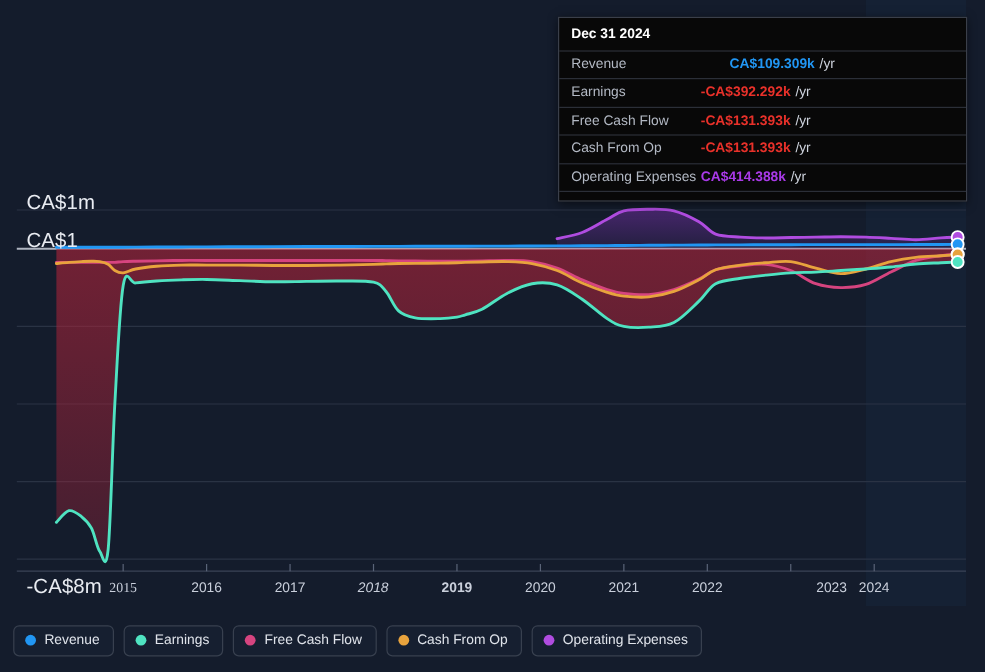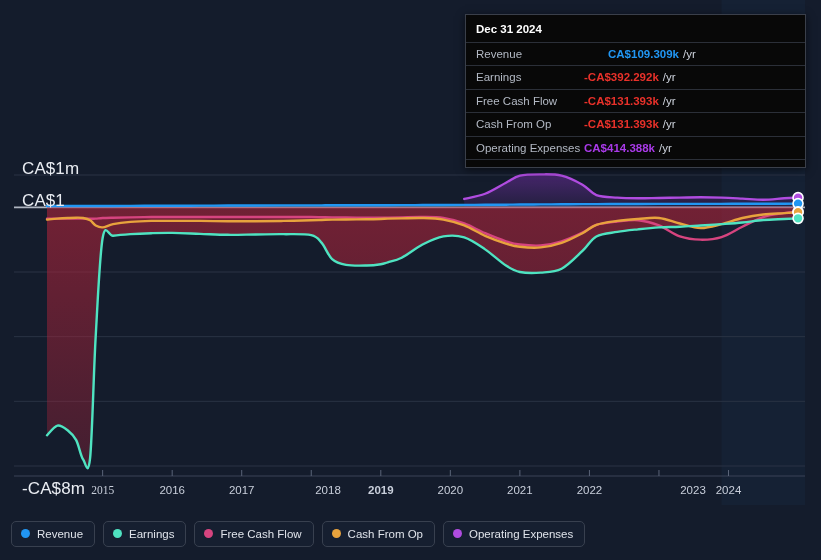--- a/index.html
+++ b/index.html
@@ -110,21 +110,21 @@
   </div>
 
   <div class="y-label" id="y-top">CA$1m</div>
   <div class="y-label" id="y-zero">CA$1</div>
   <div class="y-label" id="y-bottom">-CA$8m</div>
 
   <div id="x-axis">
       <div class="x-label" style="left: 102.633px; font-family: Liberation Serif, serif;">2015</div>
       <div class="x-label" style="left: 172.174px;">2016</div>
       <div class="x-label" style="left: 241.716px;">2017</div>
-      <div class="x-label" style="left: 328px;">2018</div>
+      <div class="x-label" style="left: 311px; font-style: italic;">2018</div>
       <div class="x-label" style="left: 380.798px; font-weight: bold;">2019</div>
       <div class="x-label" style="left: 450.339px;">2020</div>
       <div class="x-label" style="left: 519.881px;">2021</div>
       <div class="x-label" style="left: 589.422px;">2022</div>
       <div class="x-label" style="left: 693px;">2023</div>
       <div class="x-label" style="left: 728.505px;">2024</div>
     </div>
 
   <div id="tooltip">
     <div id="tooltip-date">Dec 31 2024</div>

